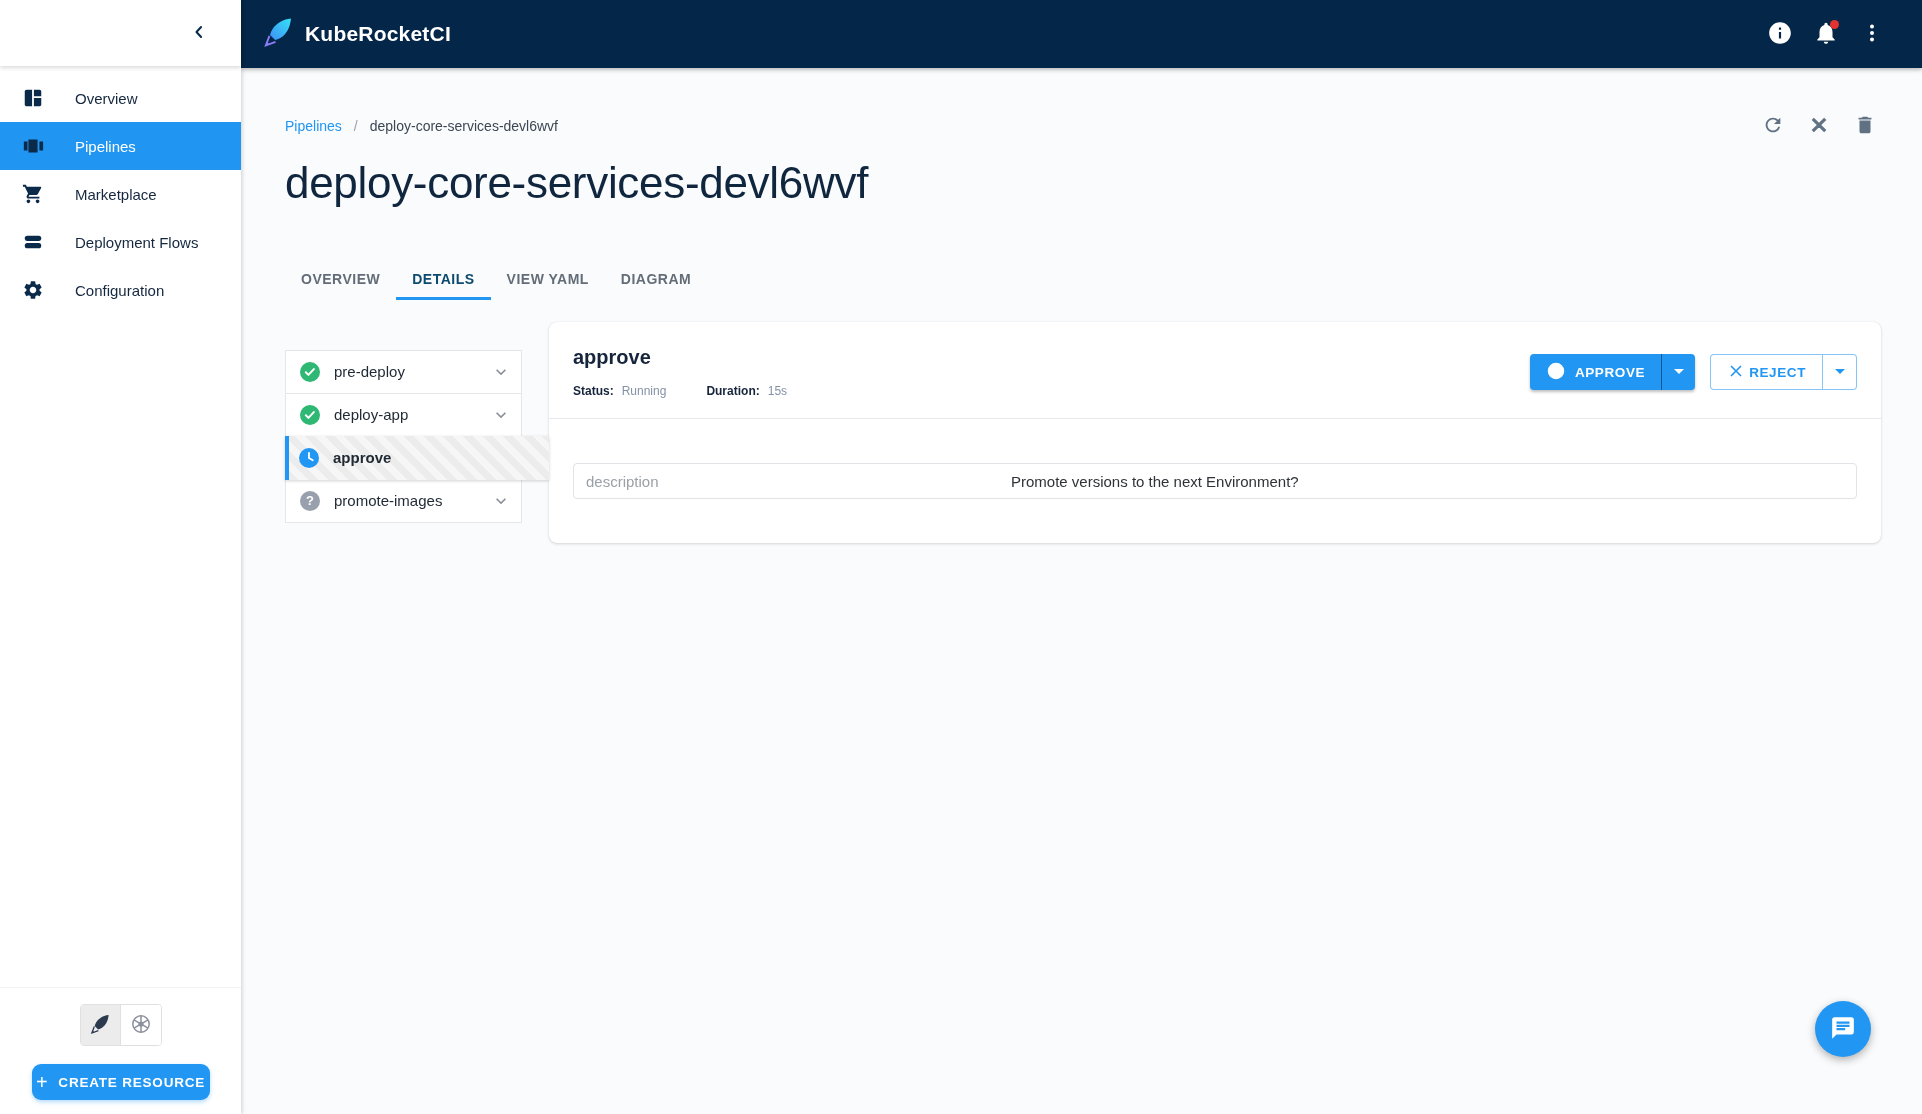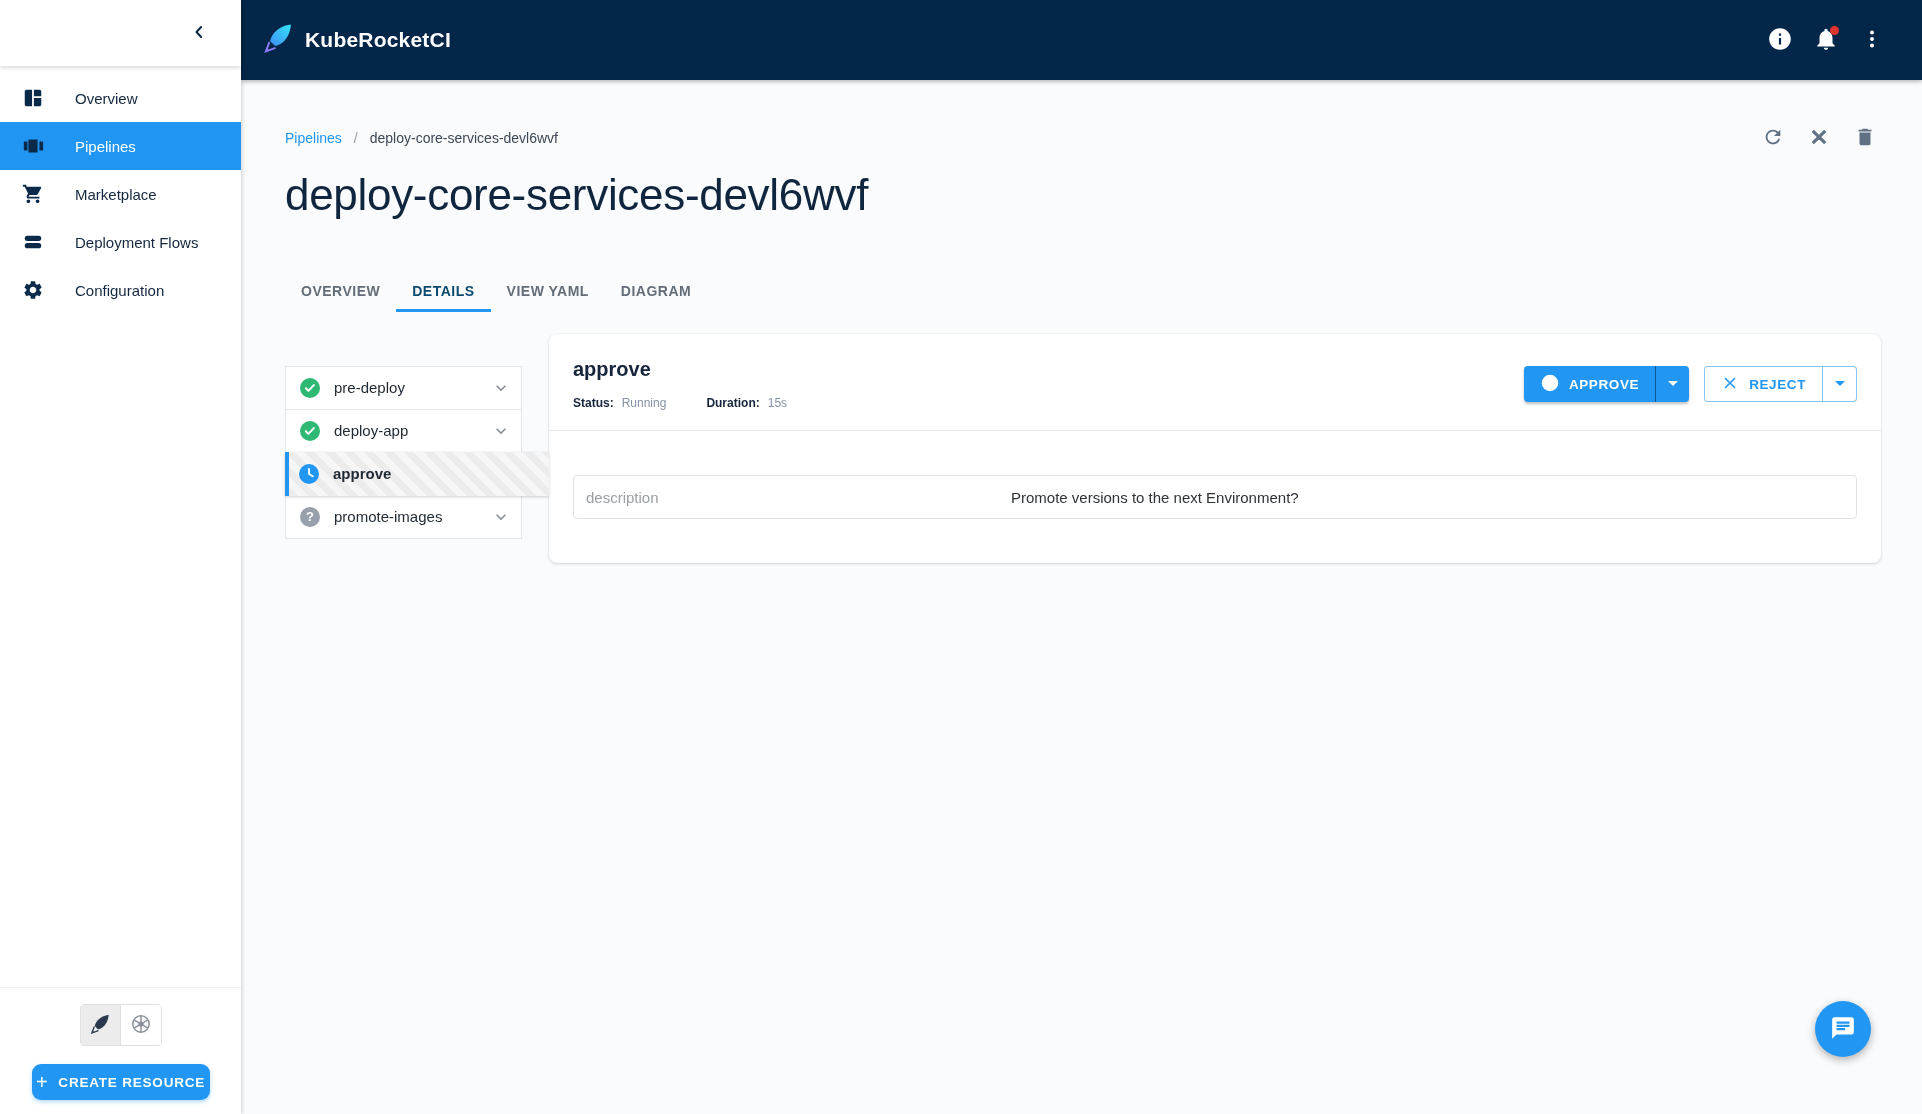--- a/index.html
+++ b/index.html
@@ -42,21 +42,21 @@
   .create-btn{
     margin-top:18px; width:178px; height:36px; border:none; border-radius:9px;
     background:#2196f3; color:#fff; font-family:inherit; font-size:13.5px; font-weight:700;
     letter-spacing:.8px; display:flex; align-items:center; justify-content:center; gap:10px;
     cursor:pointer; box-shadow:0 2px 4px rgba(33,150,243,.35);
   }
   .create-btn .plus{ font-size:20px; font-weight:400; line-height:1; }
   
   .main{ flex:1; display:flex; flex-direction:column; min-width:0; }
   .appbar{
-    height:80px; flex-shrink:0; background:#042648; display:flex; align-items:center;
+    height:68px; flex-shrink:0; background:#042648; display:flex; align-items:center;
     padding:0 30px 0 19px; box-shadow:0 2px 4px rgba(0,0,0,.25);
   }
   .brand{ display:flex; align-items:center; gap:9px; cursor:pointer; }
   .brand-title{ color:#fff; font-size:21px; font-weight:700; letter-spacing:.2px; }
   .appbar-right{ margin-left:auto; display:flex; align-items:center; gap:6px; }
   .appbar-icon-btn{ width:40px; height:40px; border:none; background:transparent; cursor:pointer;
     display:flex; align-items:center; justify-content:center; position:relative; }
   .appbar-icon-btn svg{ fill:#fff; }
   .badge-dot{ position:absolute; top:6px; right:7px; width:9px; height:9px; border-radius:50%;
     background:#e3342f; }
@@ -113,32 +113,32 @@
   .header-buttons{ display:flex; gap:15px; }
   .split-btn{ display:flex; height:36px; border-radius:4px; overflow:hidden; }
   .split-btn .seg{ display:flex; align-items:center; justify-content:center; border:none;
     background:transparent; cursor:pointer; font-family:inherit; }
   .approve-group{ background:#2196f3; color:#fff; box-shadow:0 2px 3px rgba(0,0,0,.25); }
   .approve-group .main-seg{ gap:9px; padding:0 16px; font-size:13.5px; font-weight:700;
     letter-spacing:.6px; color:#fff; }
   .approve-group .caret-seg{ width:34px; border-left:1px solid rgba(3,32,62,.55); }
   .approve-group svg{ fill:#fff; }
   .reject-group{ border:1px solid rgba(33,150,243,.55); background:#fff; color:#2196f3; }
-  .reject-group .main-seg{ gap:10px; padding:0 16px; font-size:13.5px; font-weight:700;
+  .reject-group .main-seg{ gap:4px; padding:0 16px; font-size:13.5px; font-weight:700;
     letter-spacing:.6px; color:#2196f3; }
   .reject-group .caret-seg{ width:34px; border-left:1px solid rgba(33,150,243,.55); }
   .reject-group svg{ fill:#2196f3; }
   .subtabs{ display:flex; padding-left:24px; }
   .subtab{ height:45px; padding:0 16px; display:flex; align-items:center; font-size:14px;
     font-weight:600; letter-spacing:.4px; color:#636d78; cursor:pointer;
     border-bottom:3px solid transparent; }
   .subtab.active{ color:#2196f3; border-bottom-color:#2196f3; }
   .params-section{ padding:44px 24px 44px; }
   .param-row{
-    border:1px solid #e1e3e6; border-radius:4px; height:44px;
+    border:1px solid #e1e3e6; border-radius:4px; height:36px;
     display:grid; grid-template-columns:425px 1fr; align-items:center; padding-left:12px;
     font-size:15px;
   }
   .param-name{ color:#9aa0a6; }
   .param-value{ color:#2f3337; }
   
   .fab{
     position:fixed; right:51px; bottom:57px; width:56px; height:56px; border-radius:50%;
     background:#2196f3; border:none; cursor:pointer; display:flex; align-items:center;
     justify-content:center; box-shadow:0 3px 8px rgba(0,0,0,.3); z-index:30;

